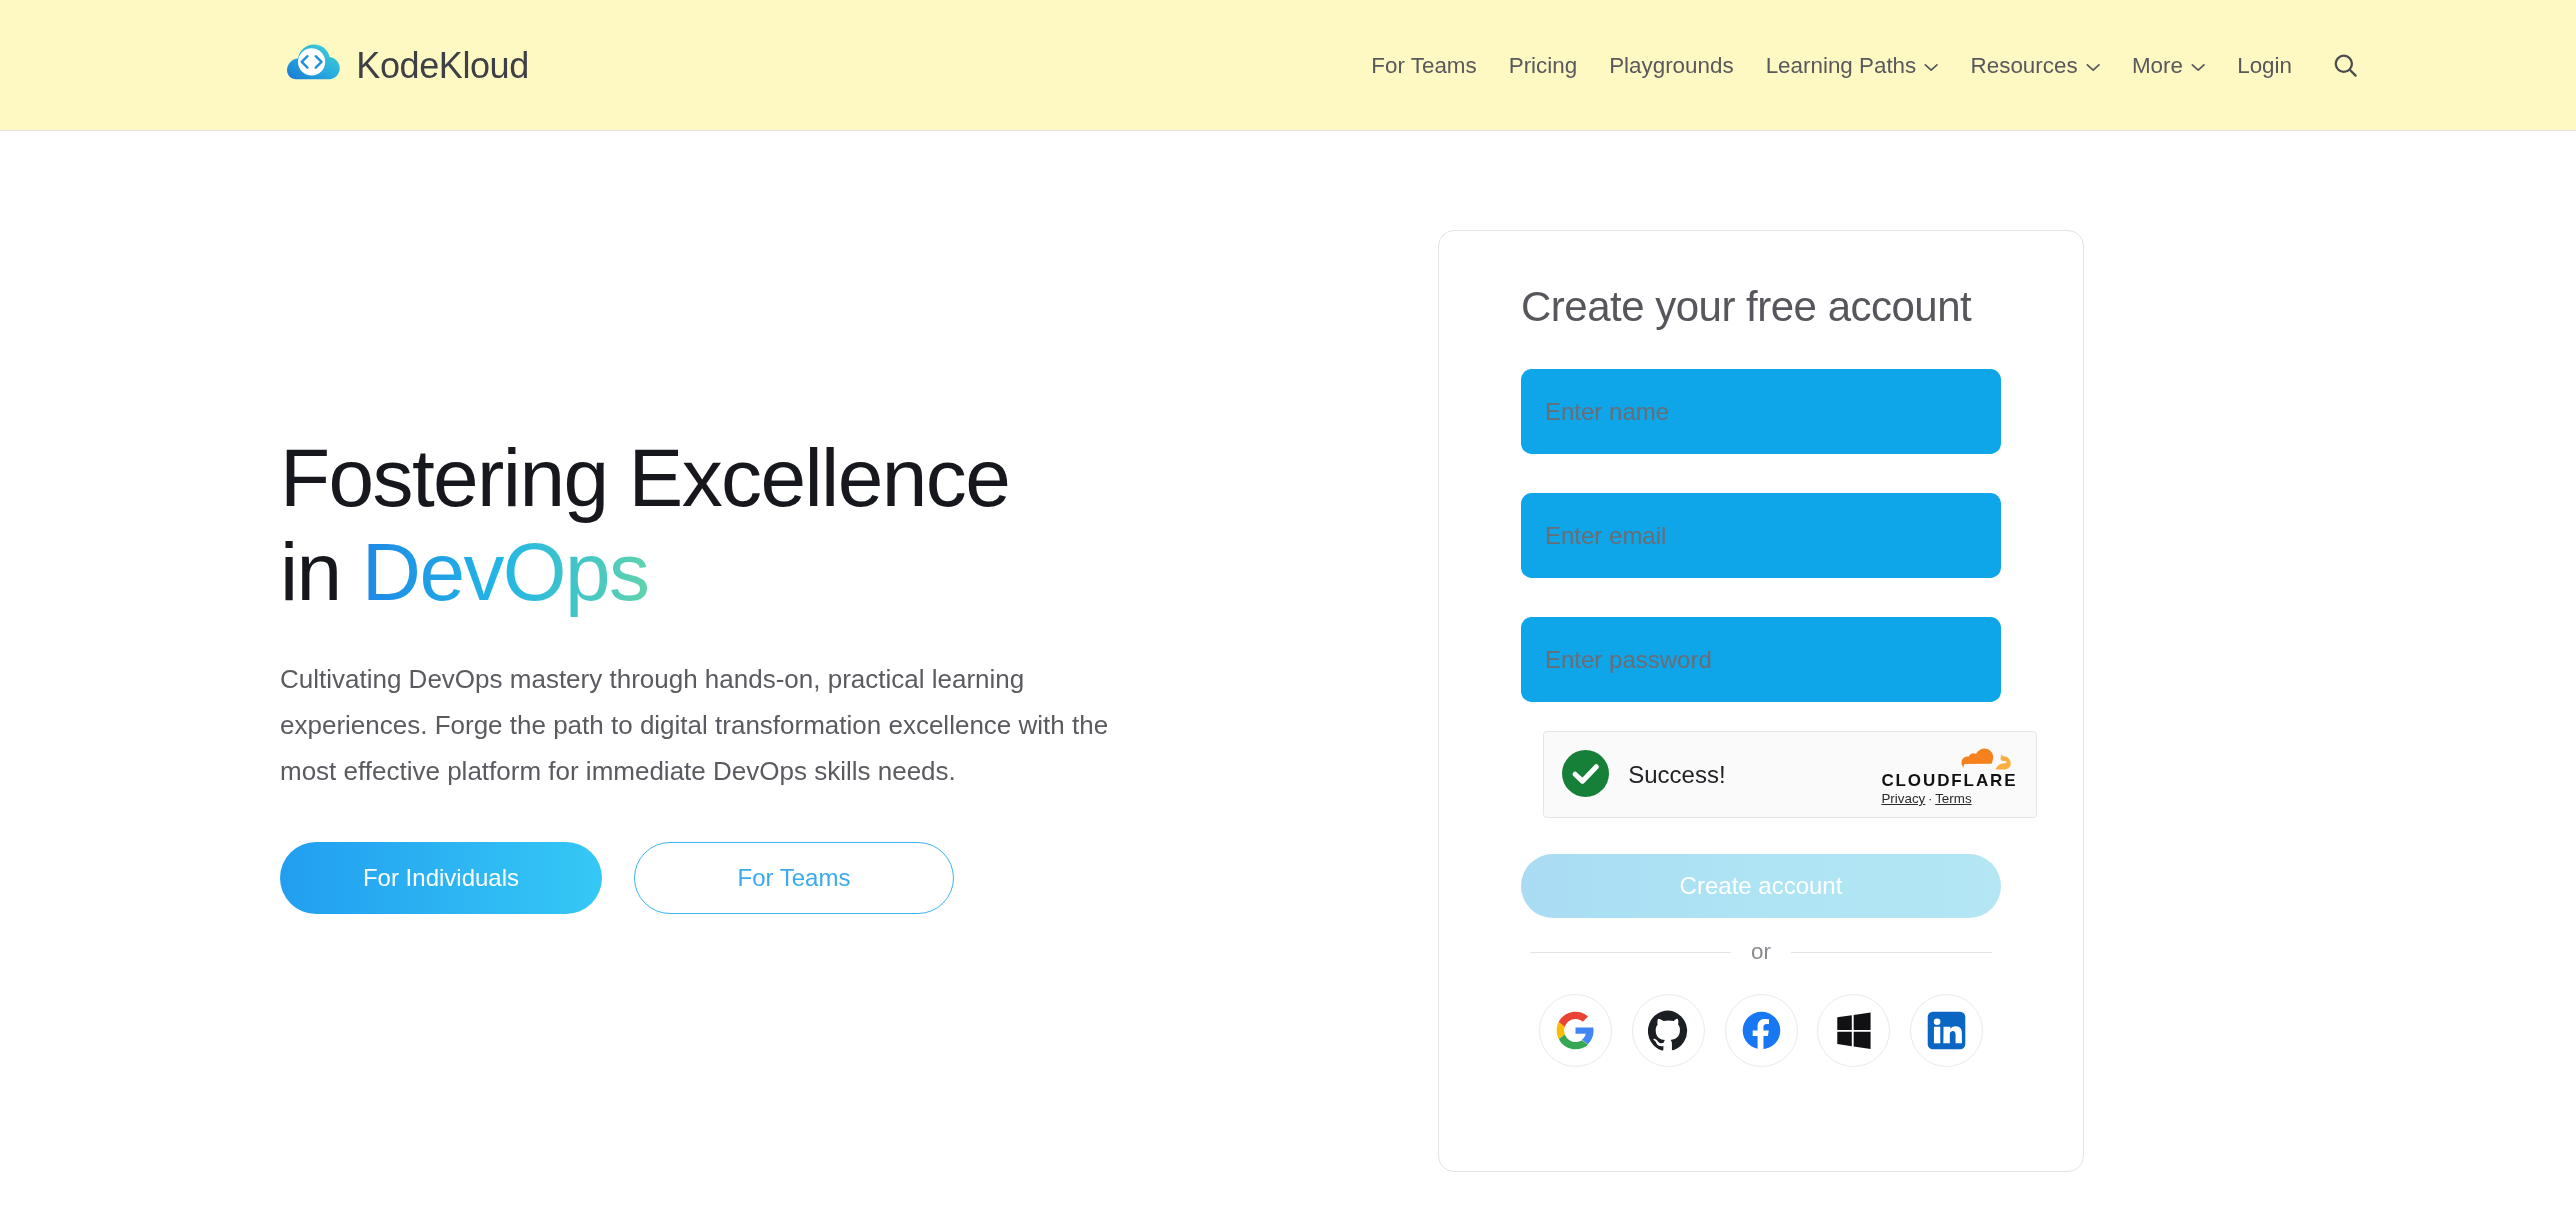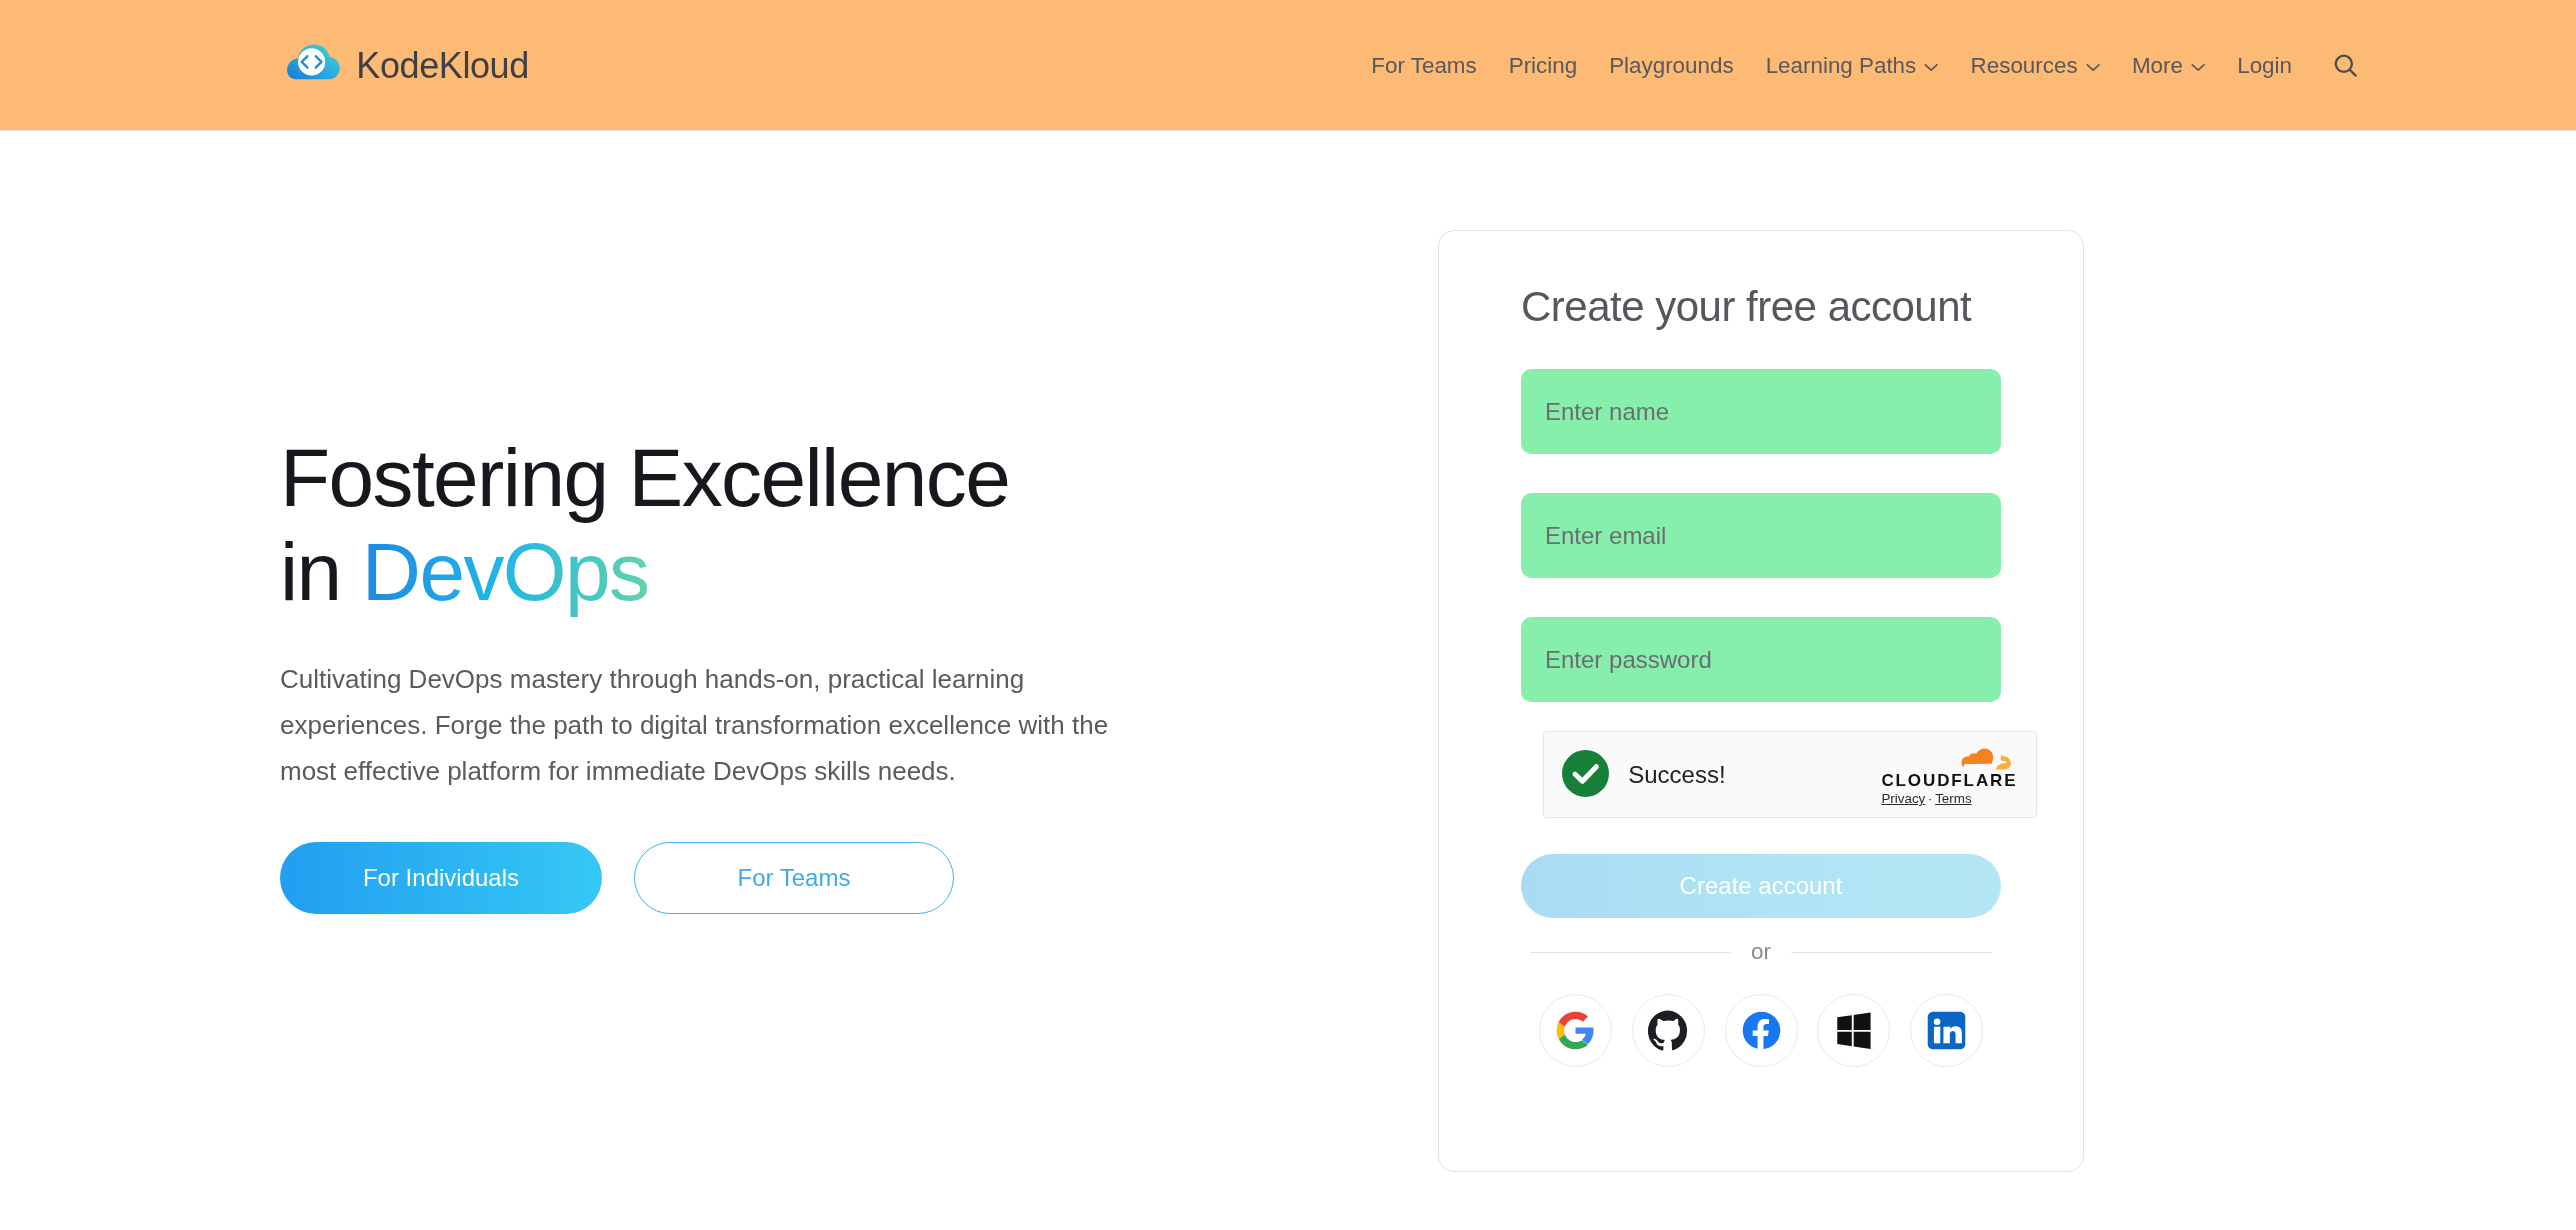--- a/index.html
+++ b/index.html
@@ -14,21 +14,21 @@
     overflow: hidden;
   }
 
   
   .site-header {
     position: relative;
     height: 131px;
     border-bottom: 0.9px solid #e6e6e6;
     display: flex;
     align-items: center;
-    background: #fdba74;
+    background: #fef9c3;
     padding-left: 40px;
   }
 
   .brand {
     position: absolute;
     left: 283px;
     top: 36px;
     display: flex;
     align-items: center;
     gap: 14.3px;
@@ -148,21 +148,21 @@
     font-size: 42px;
     font-weight: 400;
     color: #56565c;
     letter-spacing: -0.5px;
     text-align: left;
     margin-bottom: 38px;
   }
   .field {
     width: 100%;
     height: 85px;
-    background: #86efac;
+    background: #0ea5e9;
     border: none;
     border-radius: 10.7px;
     padding: 0 24px;
     font-size: 24px;
     font-family: inherit;
     color: #3f3f46;
     margin-bottom: 39px;
     display: block;
   }
   .field::placeholder { color: #6c6c73; }

